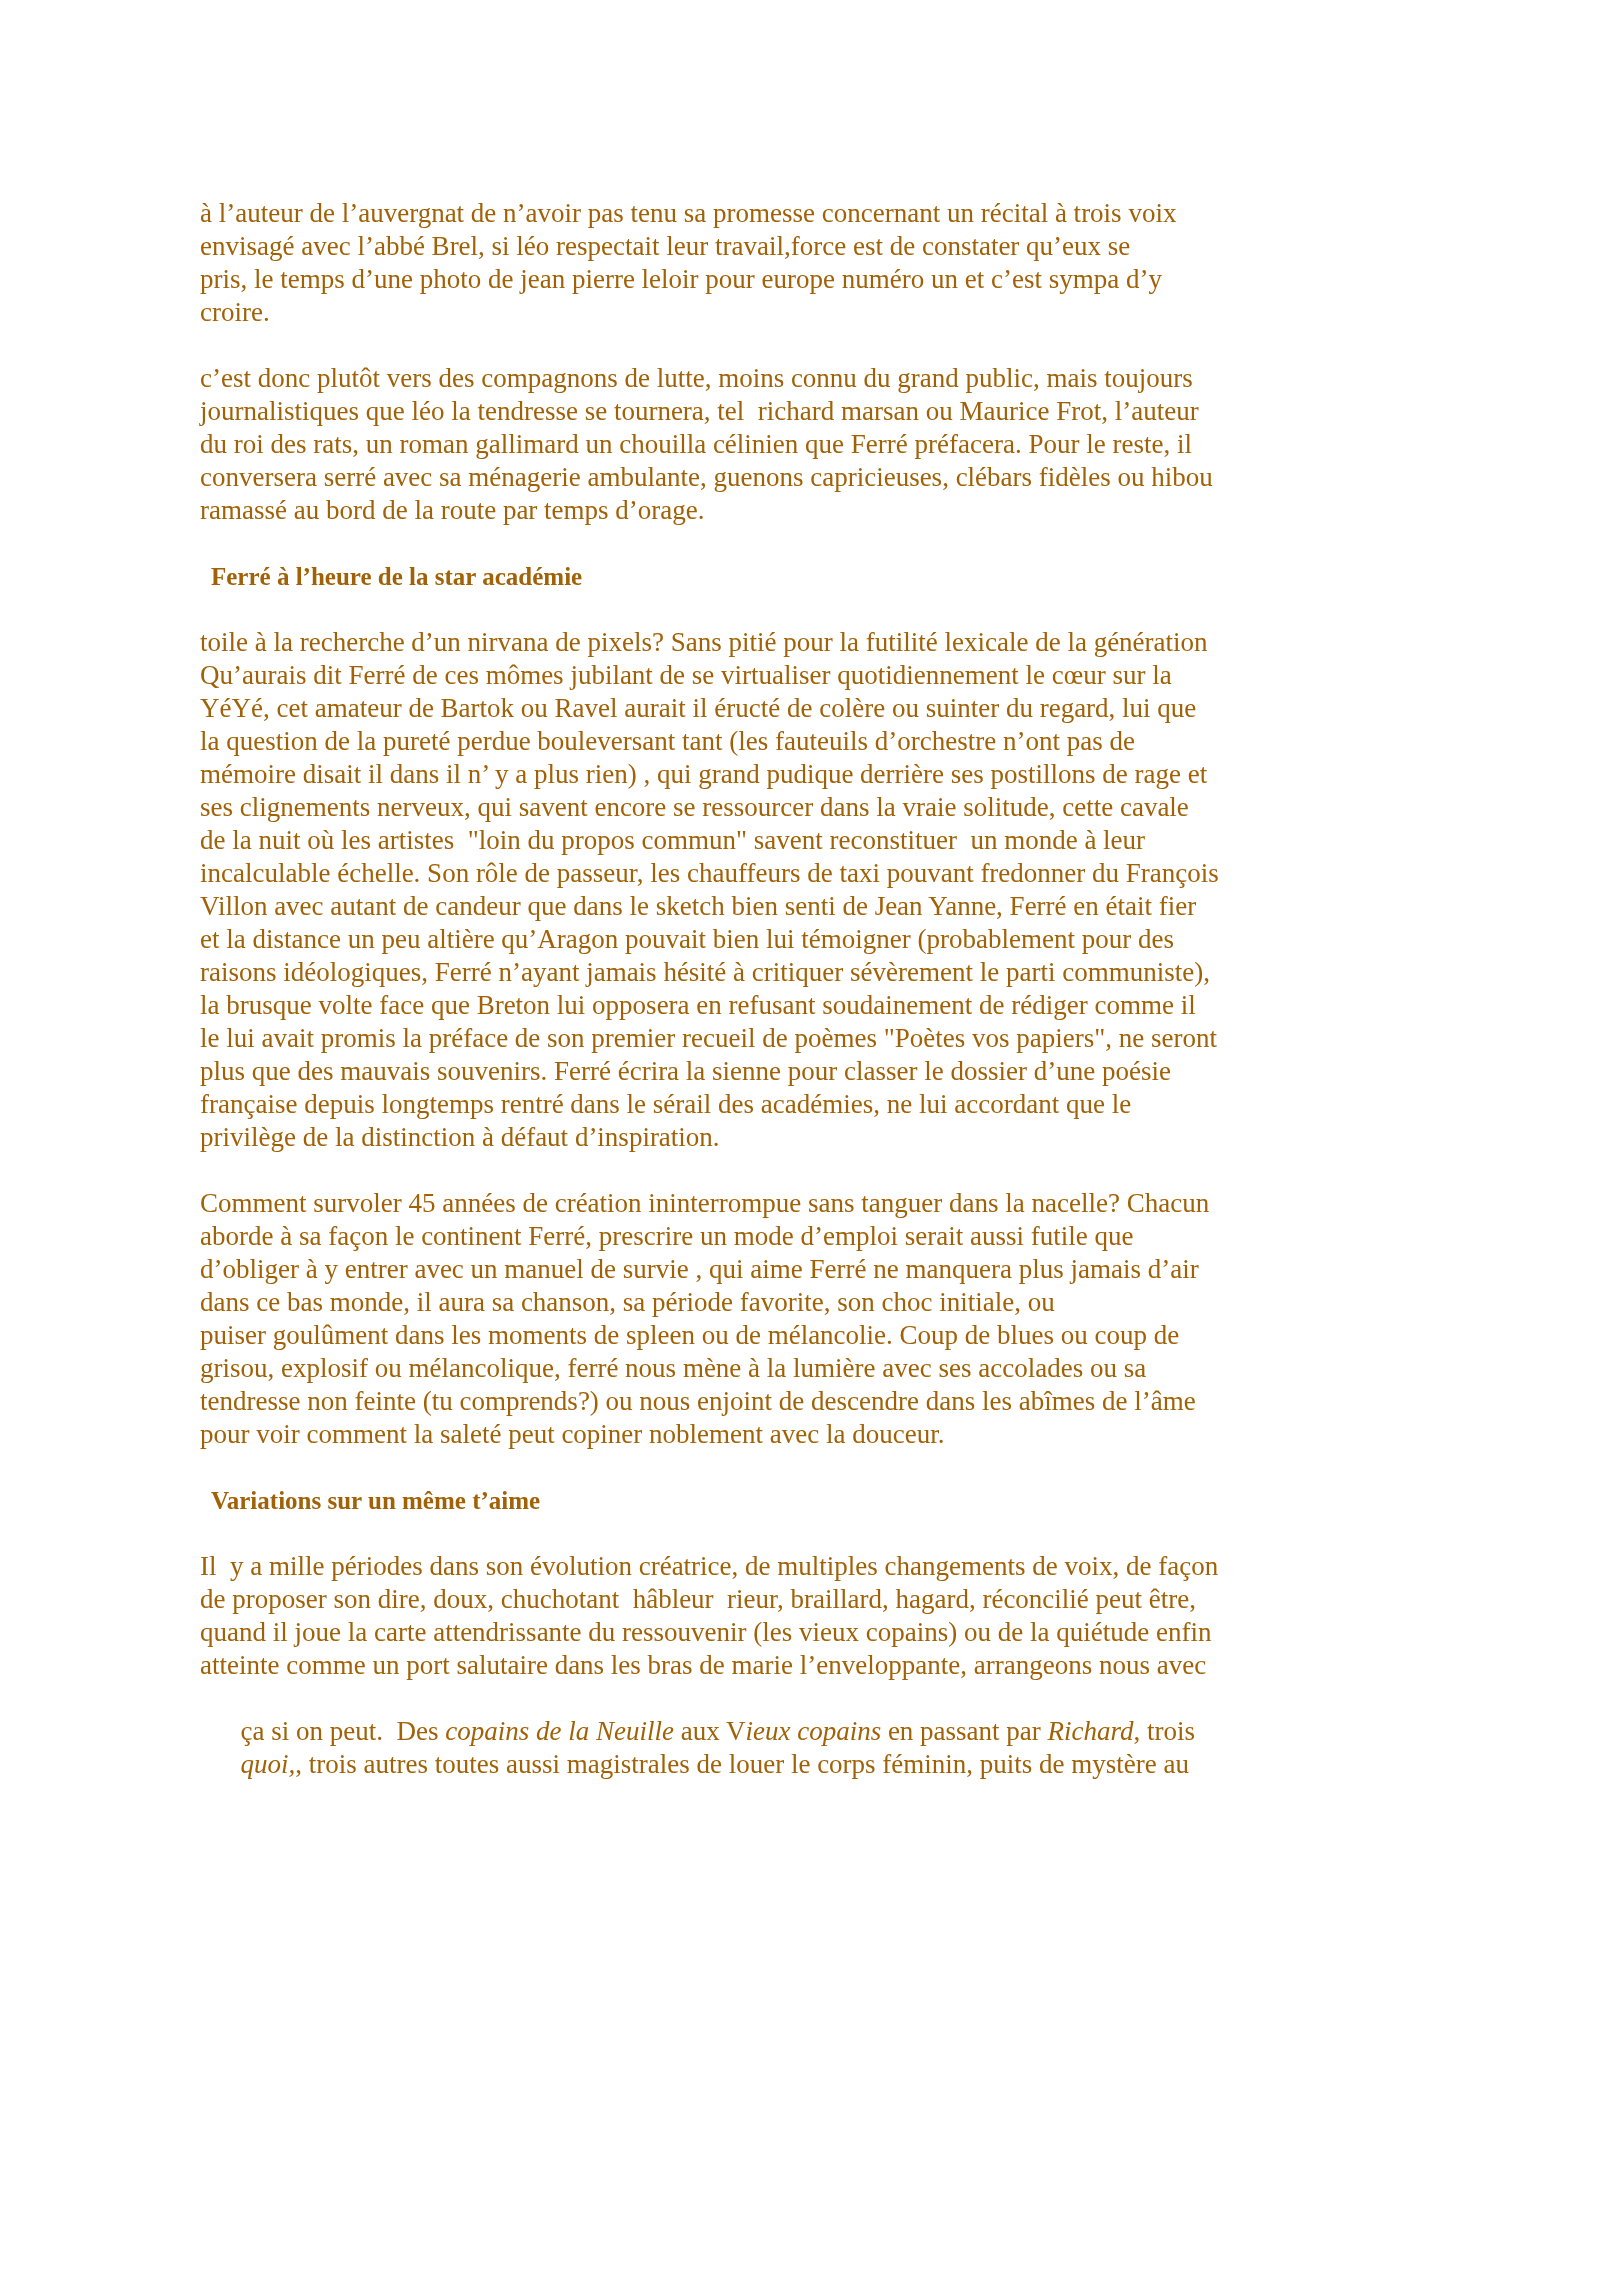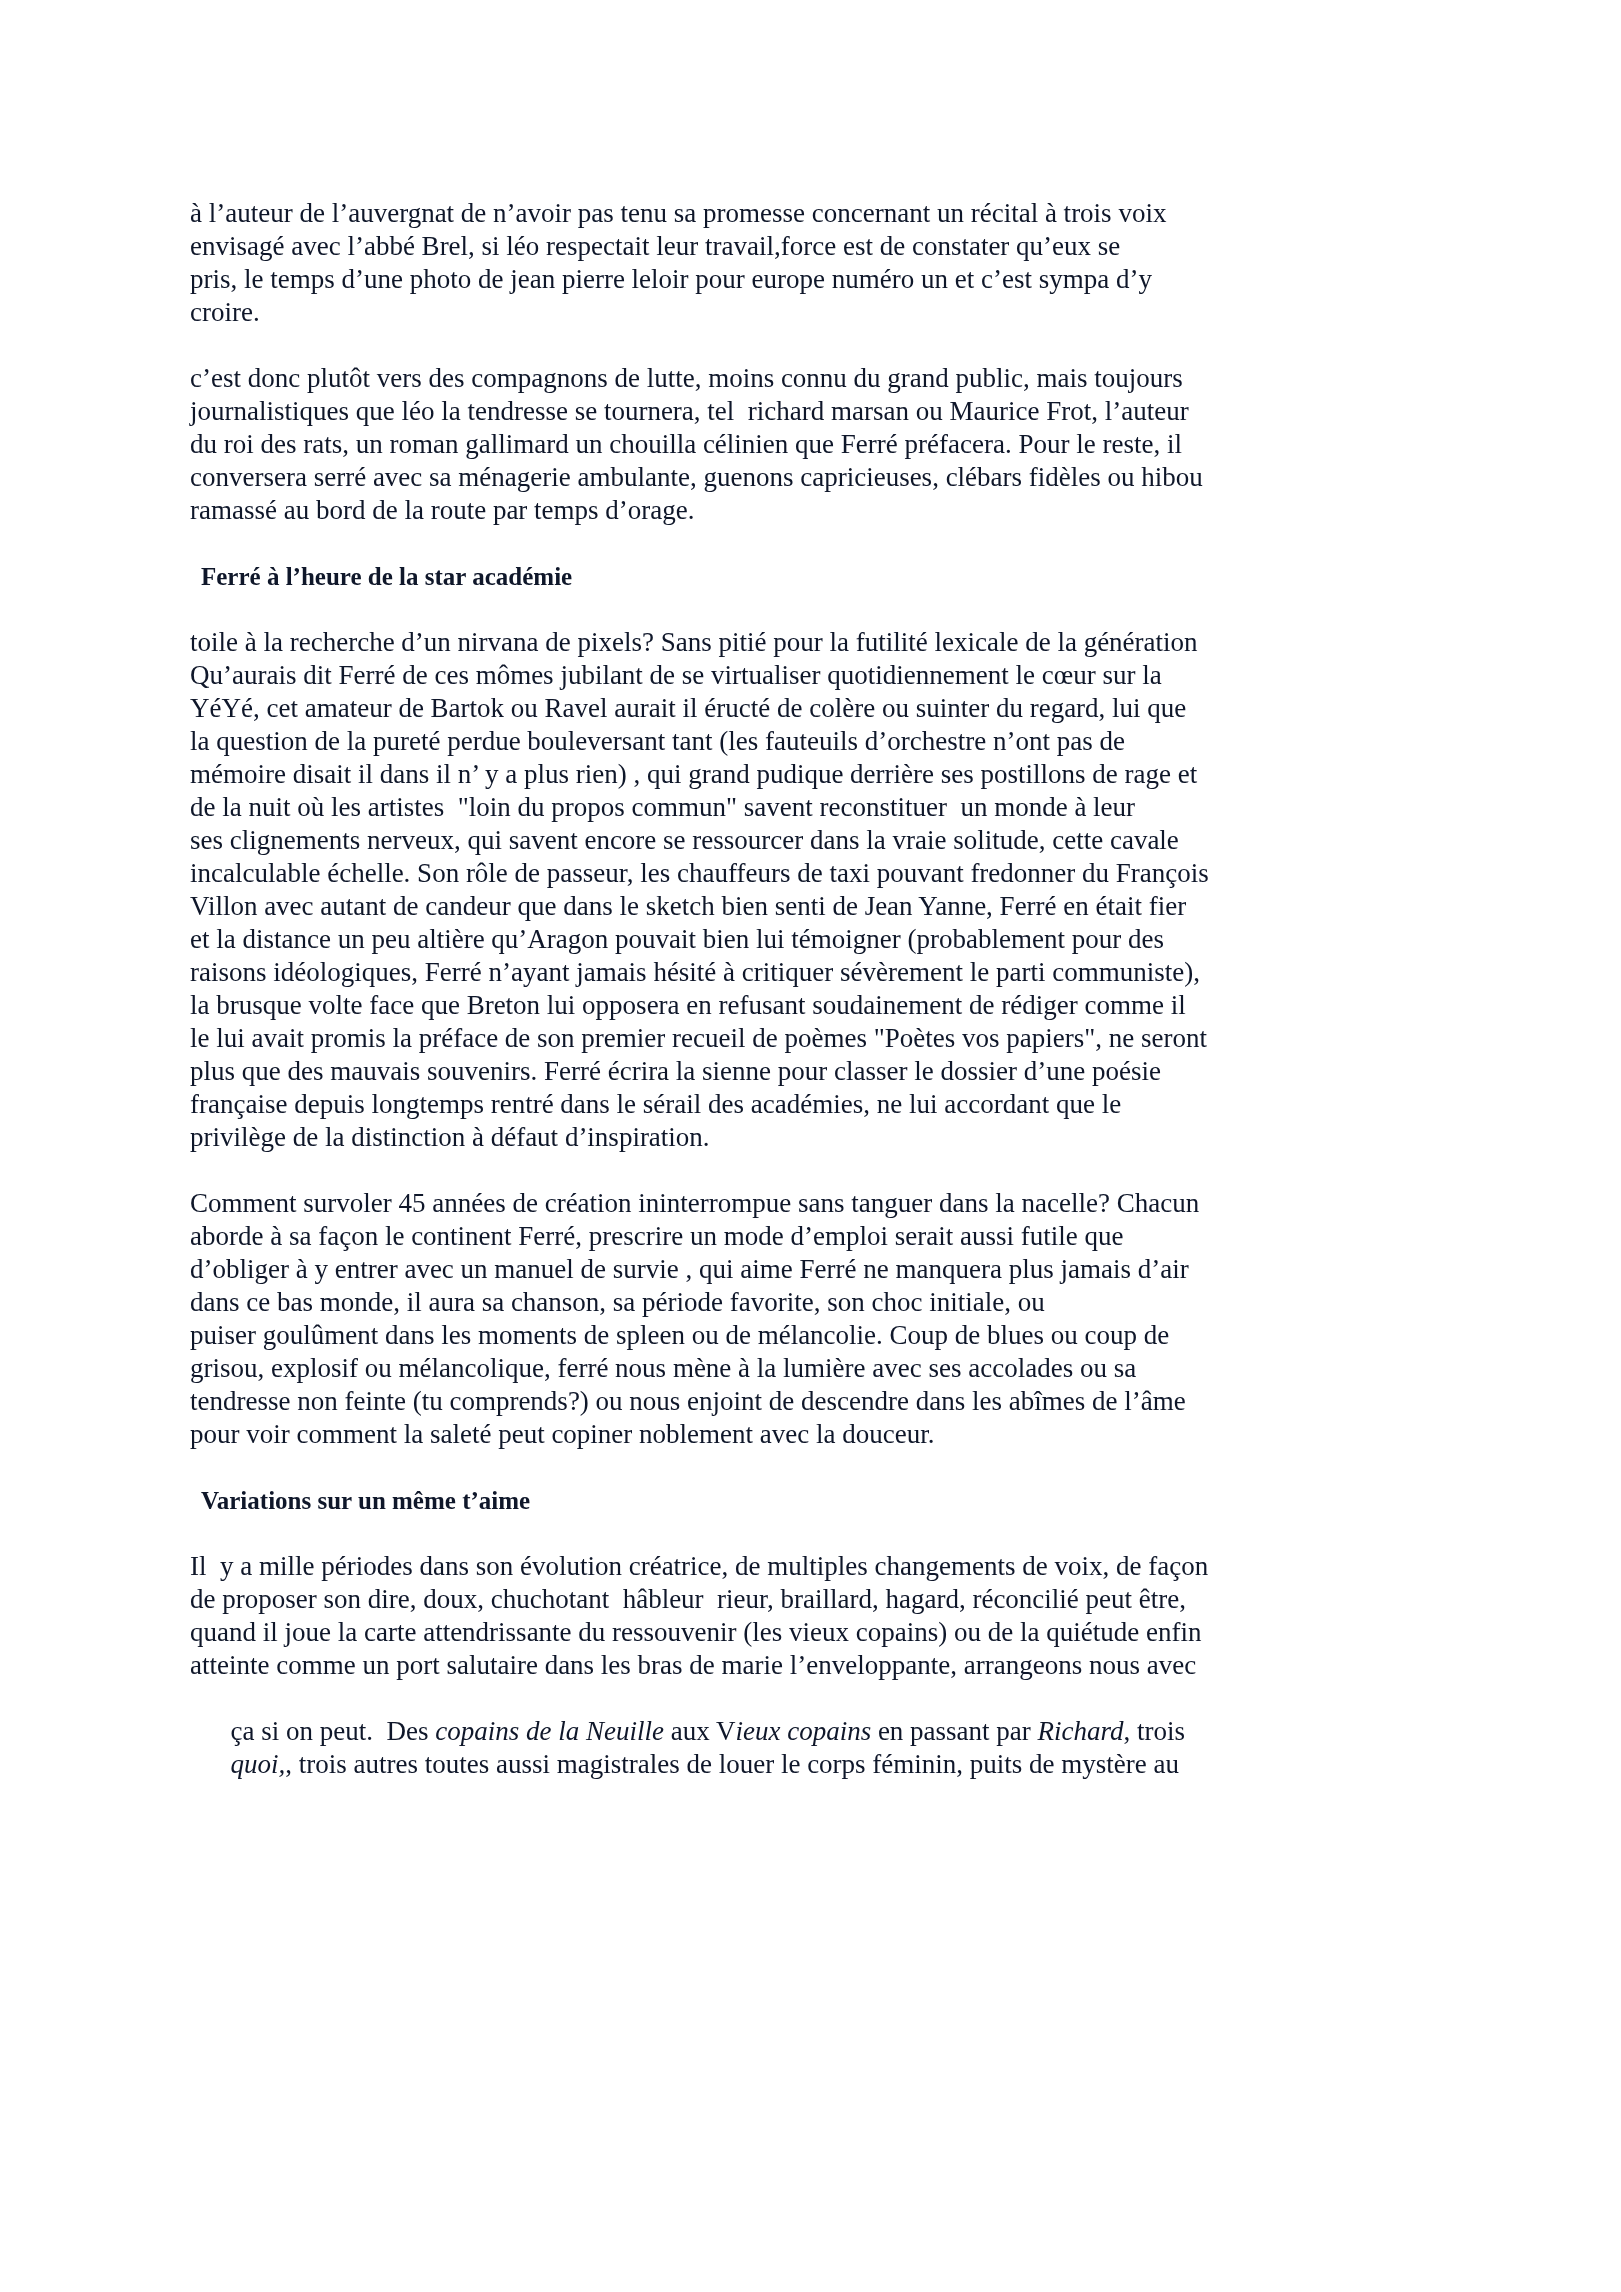--- a/index.html
+++ b/index.html
@@ -1,25 +1,25 @@
 <!DOCTYPE html>
 <html><head>
 <meta charset="utf-8">
 <style>
   html, body { margin: 0; padding: 0; background: #ffffff; }
   body { width: 1621px; height: 2293px; position: relative; overflow: hidden; }
   .page {
     position: absolute;
-    left: 190px;
+    left: 200px;
     top: 197px;
     width: 1235px;
     font-family: "Liberation Serif", "DejaVu Serif", serif;
     font-size: 27px;
     line-height: 33px;
-    color: #0f172a;
+    color: #a16207;
   }
   .para { margin: 0 0 33px 0; }
   .line { display: block; white-space: pre; height: 33px; }
   .heading { font-weight: bold; margin: 0 0 33px 11px; height: 33px; white-space: pre; font-size: 25px; }
   .it { font-style: italic; }
 </style>
 </head>
 <body>
 
 <div class="page">
@@ -40,22 +40,22 @@
   </p>
 
   <h2 class="heading">Ferré à l’heure de la star académie</h2>
 
   <p class="para">
     <span class="line">toile à la recherche d’un nirvana de pixels? Sans pitié pour la futilité lexicale de la génération</span>
     <span class="line">Qu’aurais dit Ferré de ces mômes jubilant de se virtualiser quotidiennement le cœur sur la</span>
     <span class="line">YéYé, cet amateur de Bartok ou Ravel aurait il éructé de colère ou suinter du regard, lui que</span>
     <span class="line">la question de la pureté perdue bouleversant tant (les fauteuils d’orchestre n’ont pas de</span>
     <span class="line">mémoire disait il dans il n’ y a plus rien) , qui grand pudique derrière ses postillons de rage et</span>
+    <span class="line">ses clignements nerveux, qui savent encore se ressourcer dans la vraie solitude, cette cavale</span>
     <span class="line">de la nuit où les artistes  "loin du propos commun" savent reconstituer  un monde à leur</span>
-    <span class="line">ses clignements nerveux, qui savent encore se ressourcer dans la vraie solitude, cette cavale</span>
     <span class="line">incalculable échelle. Son rôle de passeur, les chauffeurs de taxi pouvant fredonner du François</span>
     <span class="line">Villon avec autant de candeur que dans le sketch bien senti de Jean Yanne, Ferré en était fier</span>
     <span class="line">et la distance un peu altière qu’Aragon pouvait bien lui témoigner (probablement pour des</span>
     <span class="line">raisons idéologiques, Ferré n’ayant jamais hésité à critiquer sévèrement le parti communiste),</span>
     <span class="line">la brusque volte face que Breton lui opposera en refusant soudainement de rédiger comme il</span>
     <span class="line">le lui avait promis la préface de son premier recueil de poèmes "Poètes vos papiers", ne seront</span>
     <span class="line">plus que des mauvais souvenirs. Ferré écrira la sienne pour classer le dossier d’une poésie</span>
     <span class="line">française depuis longtemps rentré dans le sérail des académies, ne lui accordant que le</span>
     <span class="line">privilège de la distinction à défaut d’inspiration.</span>
   </p>

